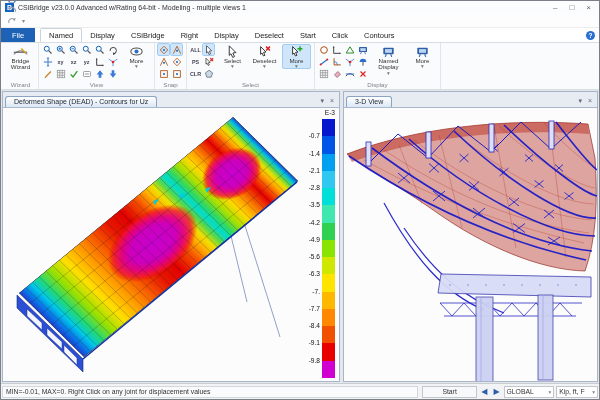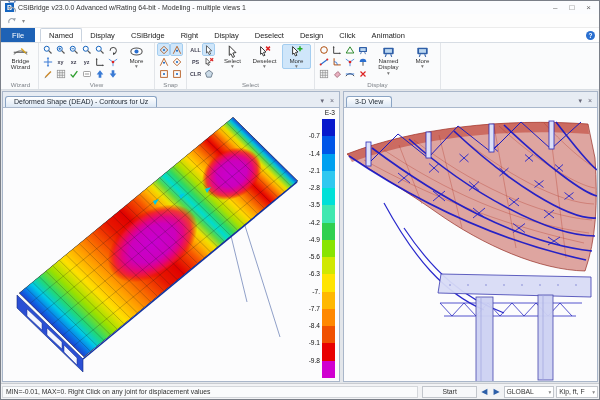--- a/index.html
+++ b/index.html
@@ -269,23 +269,23 @@
 
 <div class="menubar">
   <span id="menu-tabs" style="display:flex;align-items:stretch;">
       <span class="mtab file">File</span>
       <span class="mtab active">Named</span>
       <span class="mtab">Display</span>
       <span class="mtab">CSiBridge</span>
       <span class="mtab">Right</span>
       <span class="mtab">Display</span>
       <span class="mtab">Deselect</span>
-      <span class="mtab">Design</span>
+      <span class="mtab">Start</span>
       <span class="mtab">Click</span>
-      <span class="mtab">Animation</span>
+      <span class="mtab">Contours</span>
     </span>
   <span class="help">?</span>
 </div>
 
 <div class="ribbon">
   <div class="rgroup">
     <div class="rcontent">
       <div class="bigbtn">
         <svg class="bicon" viewBox="0 0 20 14">
           <path d="M1,11 Q10,1 19,11" fill="none" stroke="#888" stroke-width="1.4"></path>

